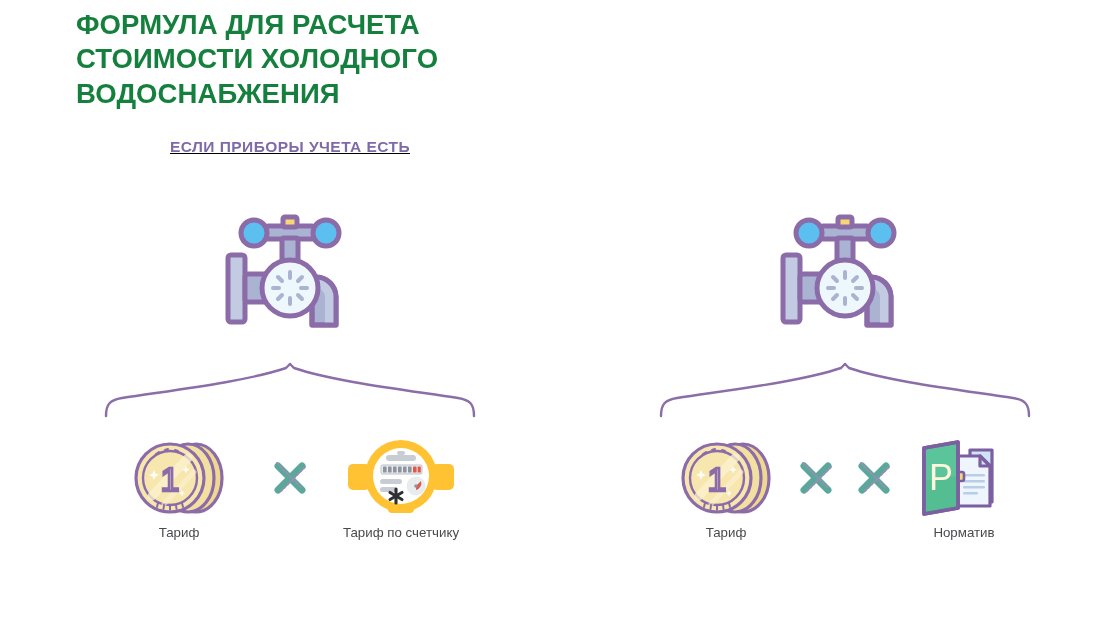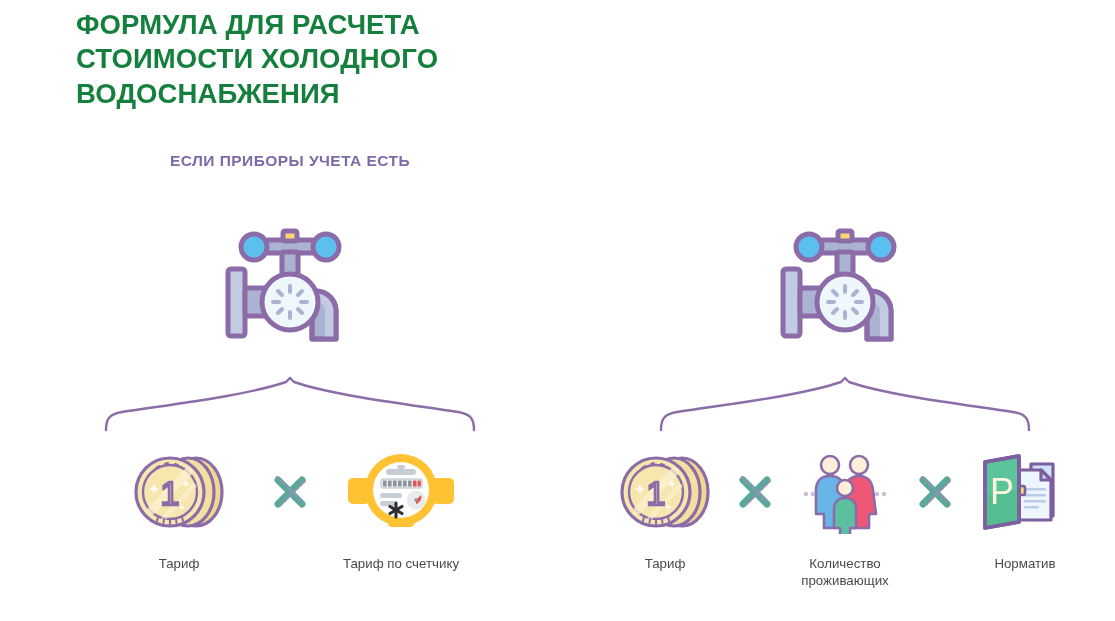--- a/index.html
+++ b/index.html
@@ -27,22 +27,23 @@
     letter-spacing: 0.1px;
     color: #15803d;
     text-transform: uppercase;
     white-space: pre-line;
     margin-left: 48px;
   }
 
   
   .column {
     position: absolute;
-    top: 150px;
+    top: 136px;
     height: 460px;
+    text-decoration: underline;
   }
   #column-metered   { left: 30px;  width: 520px; }
   #column-unmetered { left: 585px; width: 520px; }
 
   .column-heading {
     text-align: center;
     font-size: 15.5px;
     font-weight: bold;
     letter-spacing: 0.45px;
     color: #7e6aa8;
@@ -88,21 +89,20 @@
     flex-direction: column;
     align-items: center;
   }
   .item-icon {
     height: 92px;
     display: flex;
     align-items: center;
     justify-content: center;
   }
   .item-label {
-    margin-top: 17px;
     font-size: 13.3px;
     line-height: 17px;
     color: #494a4d;
     text-align: center;
     white-space: pre-line;
     max-width: 130px;
   }
   .op-cell {
     display: flex;
     align-items: center;
@@ -341,46 +341,20 @@
       <svg width="42" height="42" viewBox="0 0 42 42">
         <g stroke-linecap="round">
           <line x1="9" y1="9" x2="33" y2="33" stroke="#5aa89a" stroke-width="7"></line>
           <line x1="33" y1="9" x2="9" y2="33" stroke="#5aa89a" stroke-width="7"></line>
           <line x1="8" y1="6" x2="32" y2="30" stroke="#9a8fb5" stroke-width="2.2" stroke-dasharray="2 2.6" opacity="0.85"></line>
           <line x1="36" y1="10" x2="12" y2="34" stroke="#9a8fb5" stroke-width="2.2" stroke-dasharray="2 2.6" opacity="0.85"></line>
         </g>
       </svg>
     </div>
 
-    <div class="item-cell">
-      <div class="item-icon">
-        <svg width="86" height="84" viewBox="0 0 86 84">
-          <g stroke="#8b6ca9" stroke-width="2.6" stroke-linejoin="round">
-
-            <circle cx="28" cy="15" r="9" fill="#fdefd9"></circle>
-            <path d="M28 26 c-10 0 -14 6 -14 14 v24 h8 v14 h12 v-14 h8 v-24 c0 -8 -4 -14 -14 -14 z" fill="#68b6e8"></path>
-
-            <circle cx="57" cy="15" r="9" fill="#fdefd9"></circle>
-            <path d="M57 26 c-10 0 -13 6 -14 14 l-3 24 h7 v14 h20 v-14 h7 l-3 -24 c-1 -8 -4 -14 -14 -14 z" fill="#ef5777"></path>
-
-            <circle cx="43" cy="38" r="8" fill="#fdefd9"></circle>
-            <path d="M43 48 c-8 0 -11 5 -11 11 v19 h6 v12 h10 v-12 h6 v-19 c0 -6 -3 -11 -11 -11 z" fill="#5cc0a0"></path>
-          </g>
-
-          <g fill="#c8bcd8">
-            <circle cx="4" cy="44" r="2.2"></circle>
-            <circle cx="11" cy="44" r="2.2"></circle>
-            <circle cx="75" cy="44" r="2.2"></circle>
-            <circle cx="82" cy="44" r="2.2"></circle>
-          </g>
-        </svg>
-      </div>
-      <div class="item-label">Количество
-проживающих</div>
-    </div>
 
     <div class="op-cell">
       <svg width="42" height="42" viewBox="0 0 42 42">
         <g stroke-linecap="round">
           <line x1="9" y1="9" x2="33" y2="33" stroke="#5aa89a" stroke-width="7"></line>
           <line x1="33" y1="9" x2="9" y2="33" stroke="#5aa89a" stroke-width="7"></line>
           <line x1="8" y1="6" x2="32" y2="30" stroke="#9a8fb5" stroke-width="2.2" stroke-dasharray="2 2.6" opacity="0.85"></line>
           <line x1="36" y1="10" x2="12" y2="34" stroke="#9a8fb5" stroke-width="2.2" stroke-dasharray="2 2.6" opacity="0.85"></line>
         </g>
       </svg>

